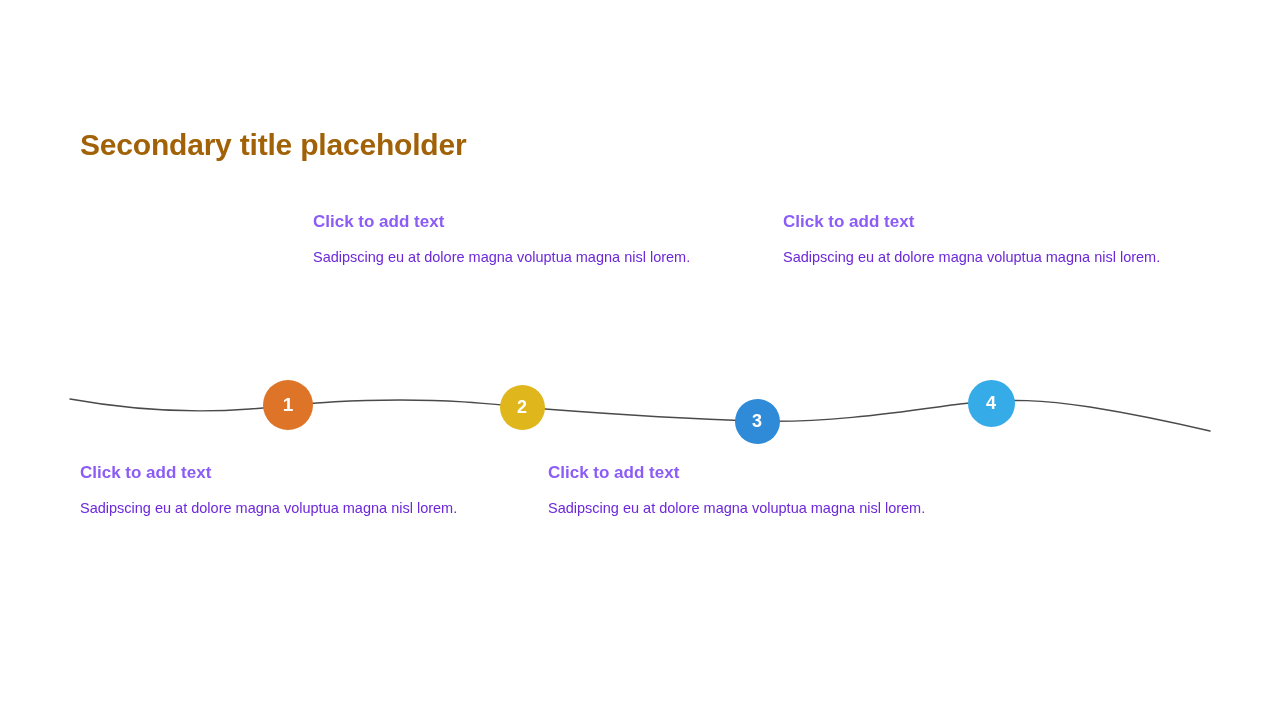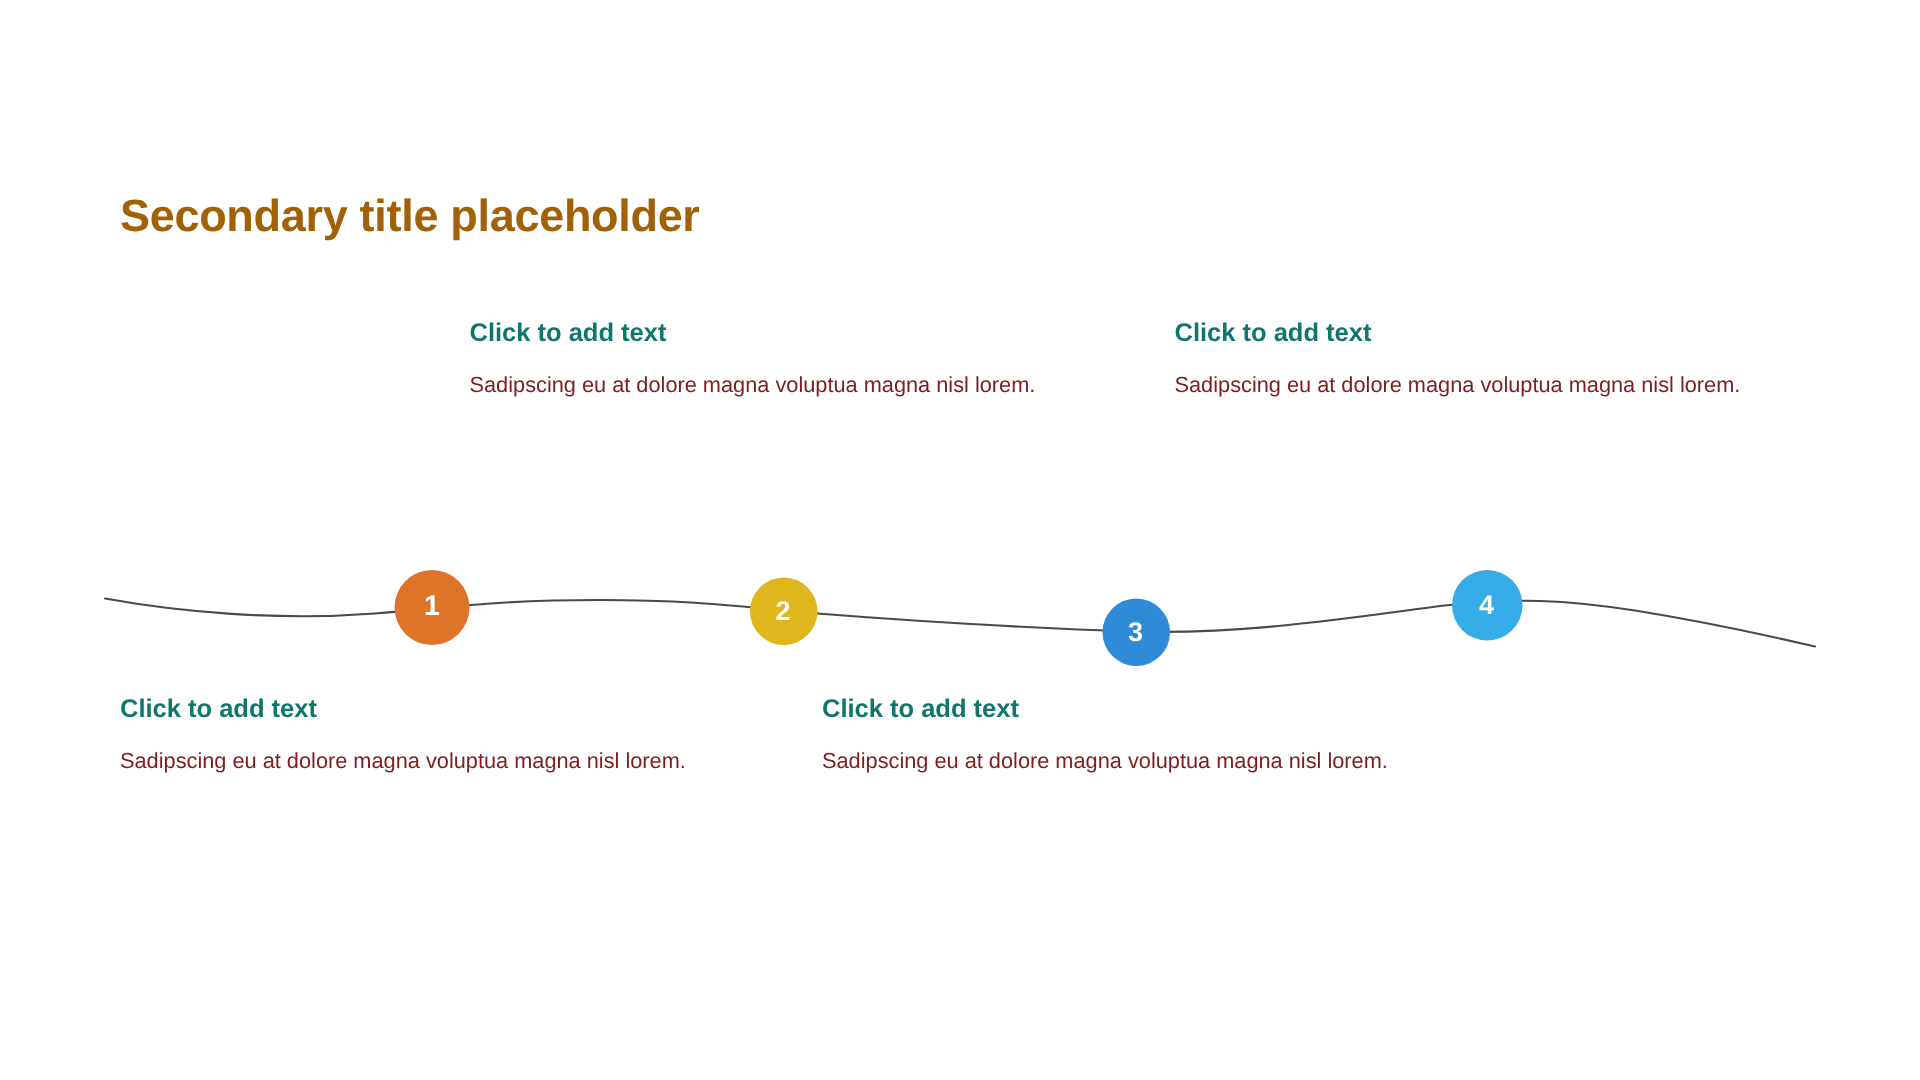--- a/index.html
+++ b/index.html
@@ -38,28 +38,28 @@
   
   .text-block {
     position: absolute;
     width: 430px;
   }
   .text-block .block-heading {
     font-size: 17px;
     font-weight: bold;
     line-height: 22px;
     margin: 0 0 14px 0;
-    color: #0f766e;
+    color: #8b5cf6;
   }
   .text-block .block-body {
     font-size: 14.5px;
     font-weight: normal;
     line-height: 20px;
     margin: 0;
-    color: #7f1d1d;
+    color: #6d28d9;
   }
 
   .block-top-1 { left: 313px; top: 211px; }
   .block-top-2 { left: 783px; top: 211px; }
   .block-bottom-1 { left: 80px; top: 462px; }
   .block-bottom-2 { left: 548px; top: 462px; }
 
   
   .timeline-layer {
     position: absolute;

